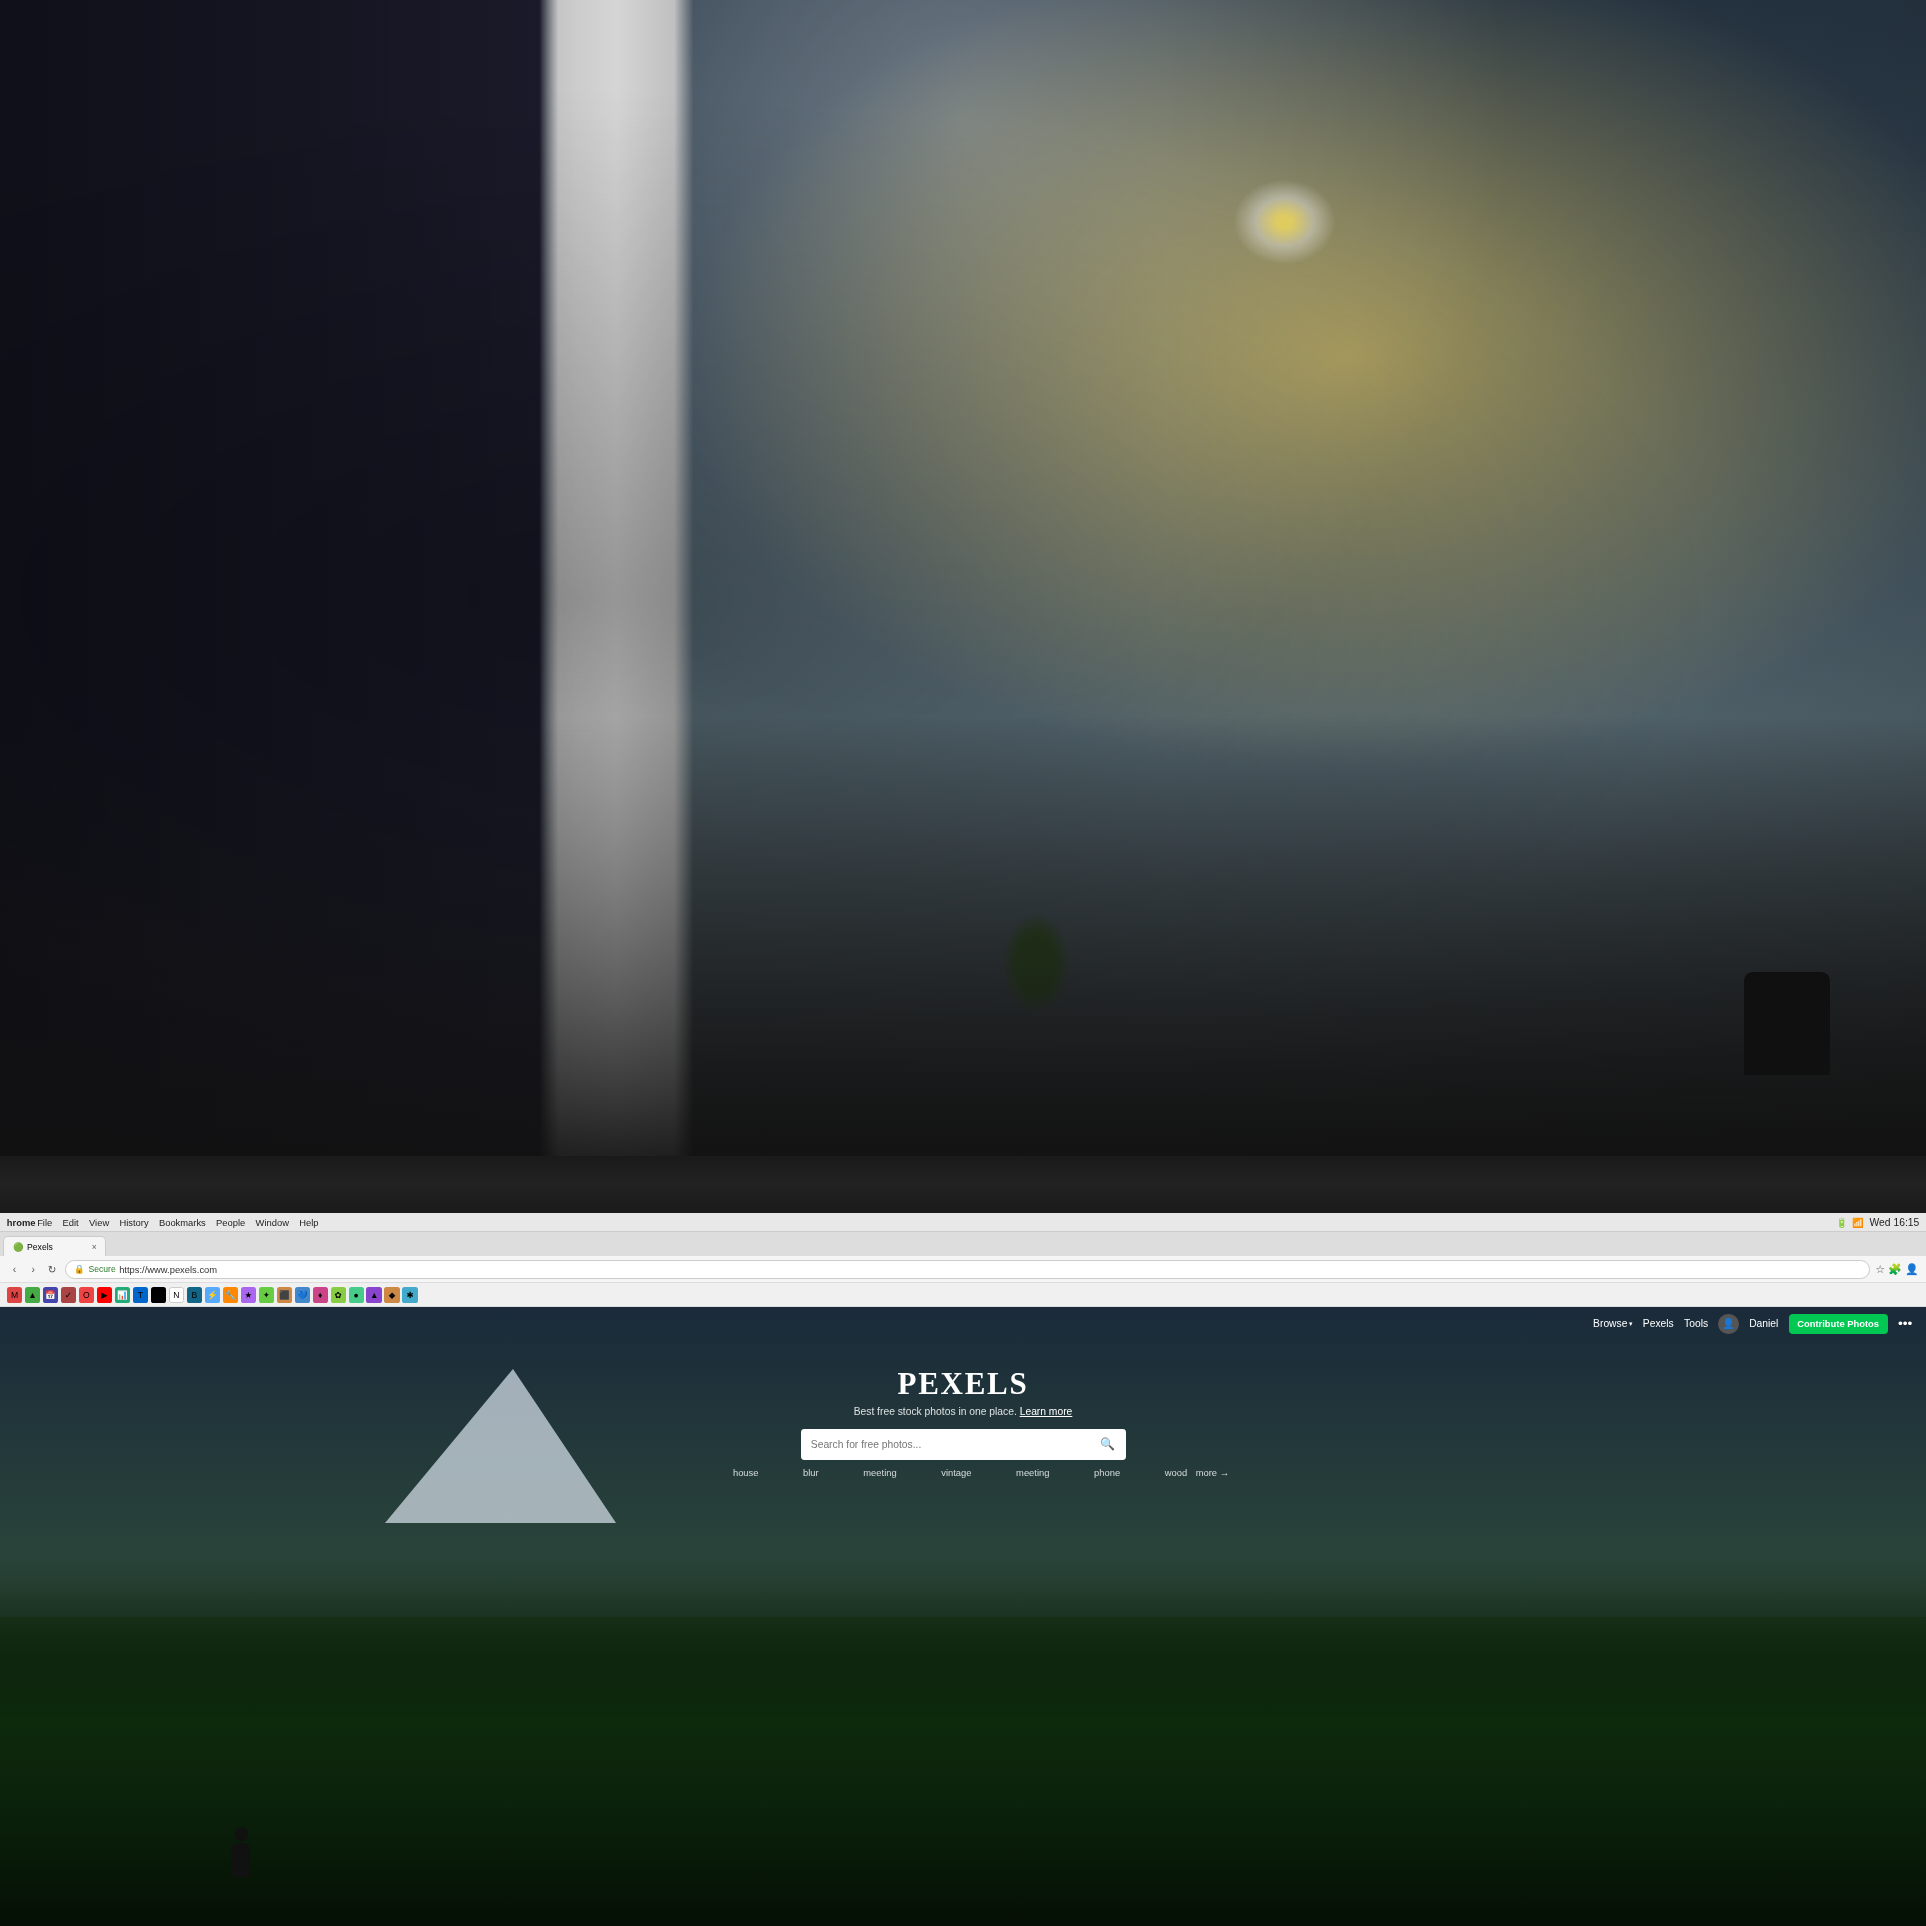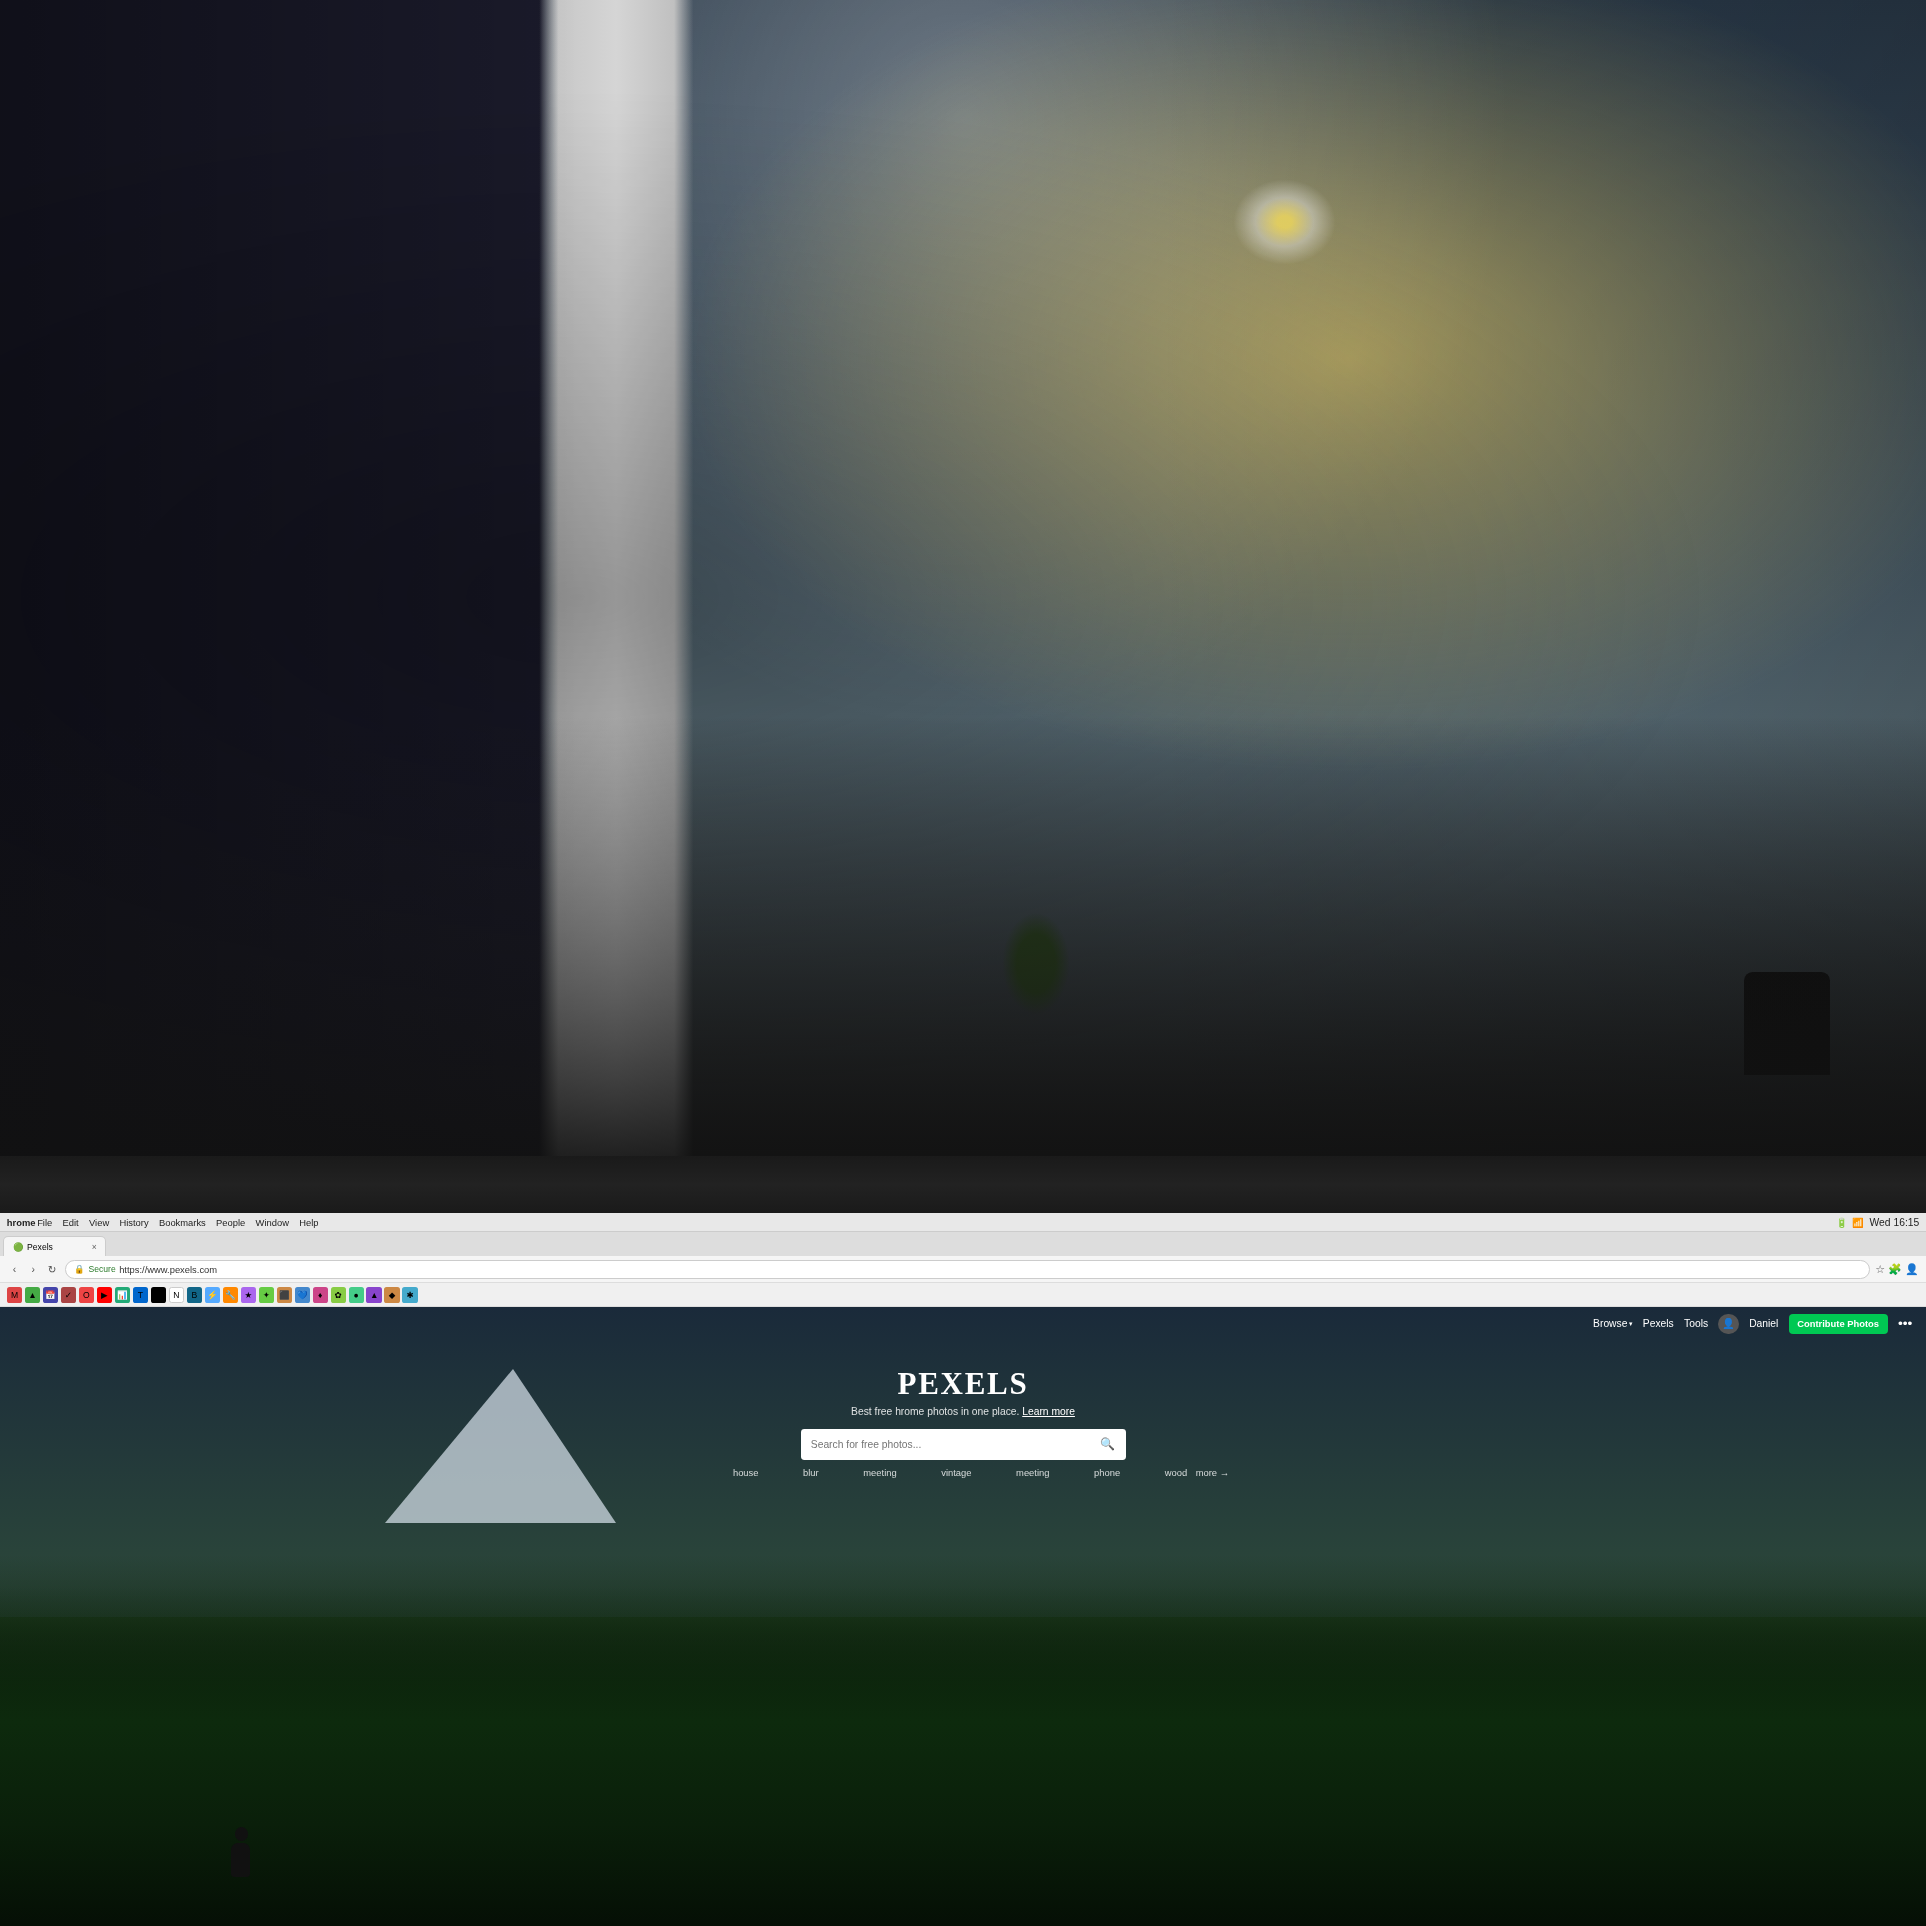--- a/index.html
+++ b/index.html
@@ -583,21 +583,21 @@
         <span style="font-size:10.3px;">👤</span>
       </div>
       <span class="user-name">Daniel</span>
       <button class="contribute-btn">Contribute Photos</button>
       <span class="more-btn">•••</span>
     </div>
 
     <div class="website-hero">
       <h1 class="site-title">PEXELS</h1>
       <p class="site-subtitle">
-        <span>Best free hrome photos in one place.</span>
+        <span>Best free stock photos in one place.</span>
         <a style="color:white;">Learn more</a>
       </p>
       <div class="search-bar">
         <input type="text" class="search-input" placeholder="Search for free photos..." style="">
         <span class="search-icon">🔍</span>
       </div>
       <div class="search-tags">
         <span class="search-tag">house</span>
         <span class="search-tag">blur</span>
         <span class="search-tag">meeting</span>

